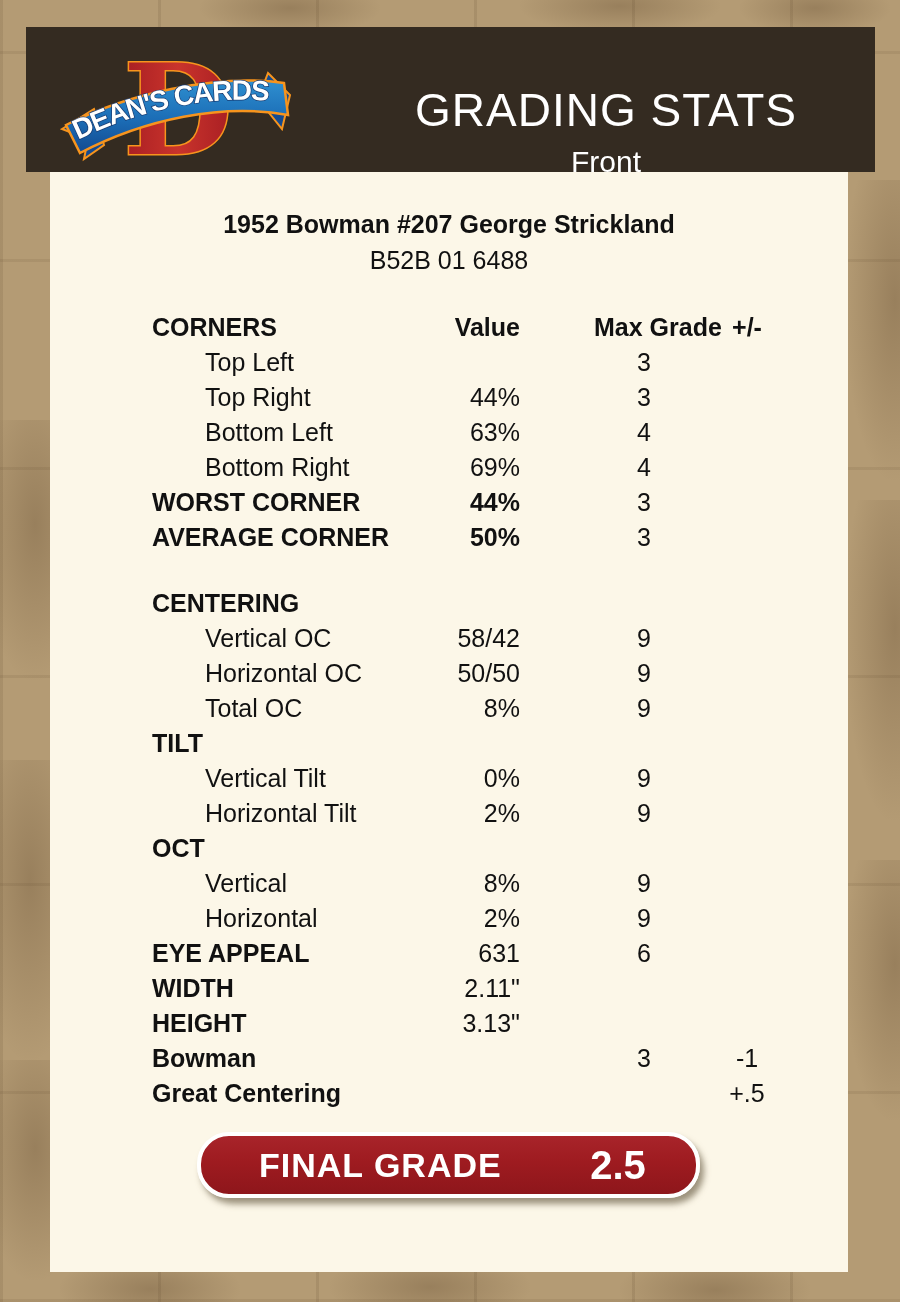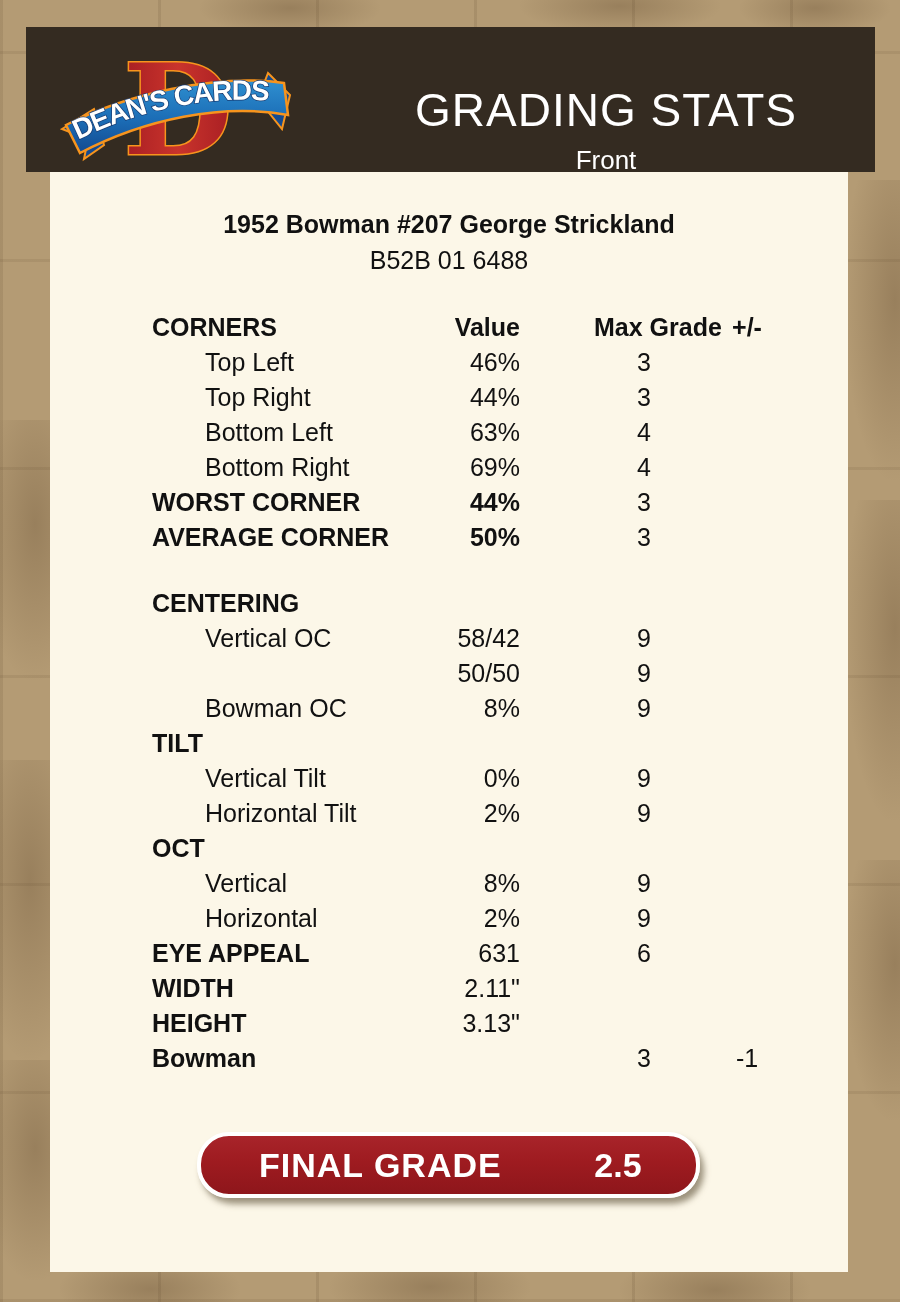--- a/index.html
+++ b/index.html
@@ -30,21 +30,21 @@
     position:absolute;left:26px;top:27px;width:849px;height:145px;
     background:#342b21;
   }
   .logo{position:absolute;left:24px;top:6px;width:250px;height:138px;}
   .h-title{
     position:absolute;left:310px;top:56px;width:540px;text-align:center;
     font-size:46px;color:#ffffff;letter-spacing:1px;white-space:nowrap;
   }
   .h-sub{
     position:absolute;left:310px;top:118px;width:540px;text-align:center;
-    font-size:26px;color:#ffffff;white-space:nowrap;
+    font-size:30px;color:#ffffff;white-space:nowrap;
   }
   .card-title{
     position:absolute;left:50px;top:210px;width:798px;text-align:center;
     font-size:25px;font-weight:bold;
   }
   .card-serial{
     position:absolute;left:50px;top:246px;width:798px;text-align:center;
     font-size:25px;
   }
   
@@ -64,21 +64,21 @@
     background:linear-gradient(180deg,#a8242a 0%, #9e1b20 45%, #8e161b 100%);
     border:4px solid #ffffff;border-radius:32px;
     box-shadow:4px 6px 6px rgba(105,92,68,.65);
     display:flex;align-items:center;
   }
   .final-label{
     margin-left:58px;font-size:34px;font-weight:bold;color:#ffffff;letter-spacing:1px;
   }
   .final-value{
     position:absolute;left:382px;width:70px;text-align:center;
-    font-size:34px;font-weight:bold;color:#ffffff;
+    font-size:40px;font-weight:bold;color:#ffffff;
   }
 </style>
 </head>
 <body>
 
 <div class="page">
 
   <div class="bg-grid"></div>
   <div id="patches">
       <div class="patch" style="left: -20px; top: 420px; width: 110px; height: 260px;"></div>
@@ -131,21 +131,20 @@
 
   <div class="table" id="stats-table">
     <div class="trow">
       <span class="lbl b">CORNERS</span>
       <span class="val b">Value</span>
       <span class="grd b">Max Grade</span>
       <span class="pm b">+/-</span>
     </div>
   <div class="trow">
         <span class="lbl ind">Top Left</span>
-        <span class="val">46%</span>
         <span class="grd">3</span>
         <span class="pm"></span>
       </div>
       <div class="trow">
         <span class="lbl ind">Top Right</span>
         <span class="val">44%</span>
         <span class="grd">3</span>
         <span class="pm"></span>
       </div>
       <div class="trow">
@@ -178,26 +177,27 @@
         <span class="grd"></span>
         <span class="pm"></span>
       </div>
       <div class="trow">
         <span class="lbl ind">Vertical OC</span>
         <span class="val">58/42</span>
         <span class="grd">9</span>
         <span class="pm"></span>
       </div>
       <div class="trow">
+        <span class="lbl ind">Horizontal OC</span>
         <span class="val">50/50</span>
         <span class="grd">9</span>
         <span class="pm"></span>
       </div>
       <div class="trow">
-        <span class="lbl ind">Bowman OC</span>
+        <span class="lbl ind">Total OC</span>
         <span class="val">8%</span>
         <span class="grd">9</span>
         <span class="pm"></span>
       </div>
       <div class="trow">
         <span class="lbl b">TILT</span>
         <span class="val"></span>
         <span class="grd"></span>
         <span class="pm"></span>
       </div>
@@ -247,20 +247,26 @@
         <span class="lbl b">HEIGHT</span>
         <span class="val">3.13"</span>
         <span class="grd"></span>
         <span class="pm"></span>
       </div>
       <div class="trow">
         <span class="lbl b">Bowman</span>
         <span class="val"></span>
         <span class="grd">3</span>
         <span class="pm">-1</span>
+      </div>
+      <div class="trow">
+        <span class="lbl b">Great Centering</span>
+        <span class="val"></span>
+        <span class="grd"></span>
+        <span class="pm">+.5</span>
       </div>
     </div>
 
   <div class="final">
     <span class="final-label">FINAL GRADE</span>
     <span class="final-value">2.5</span>
   </div>
 
 </div>
 

